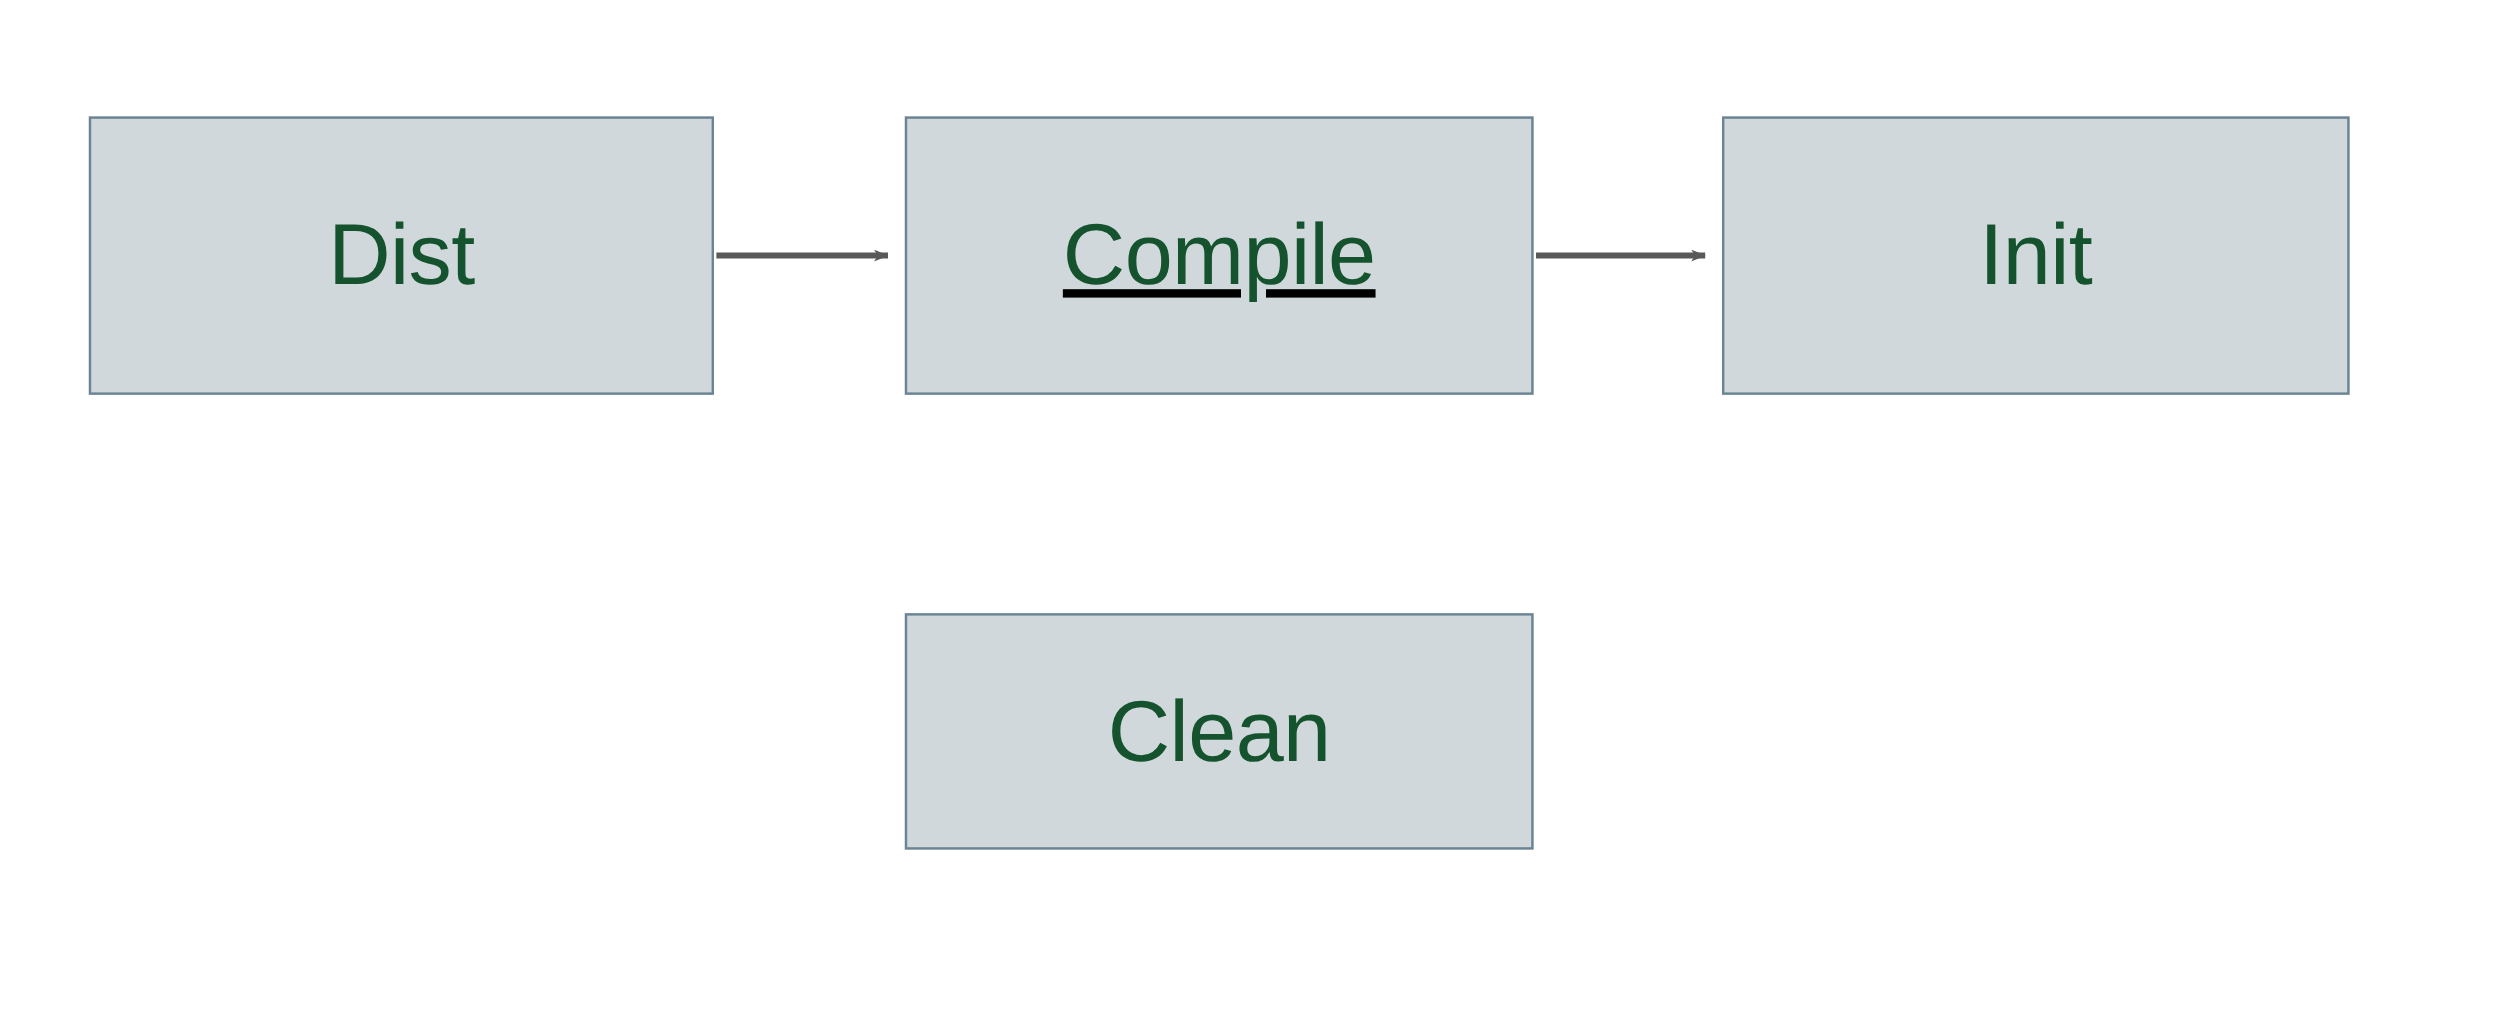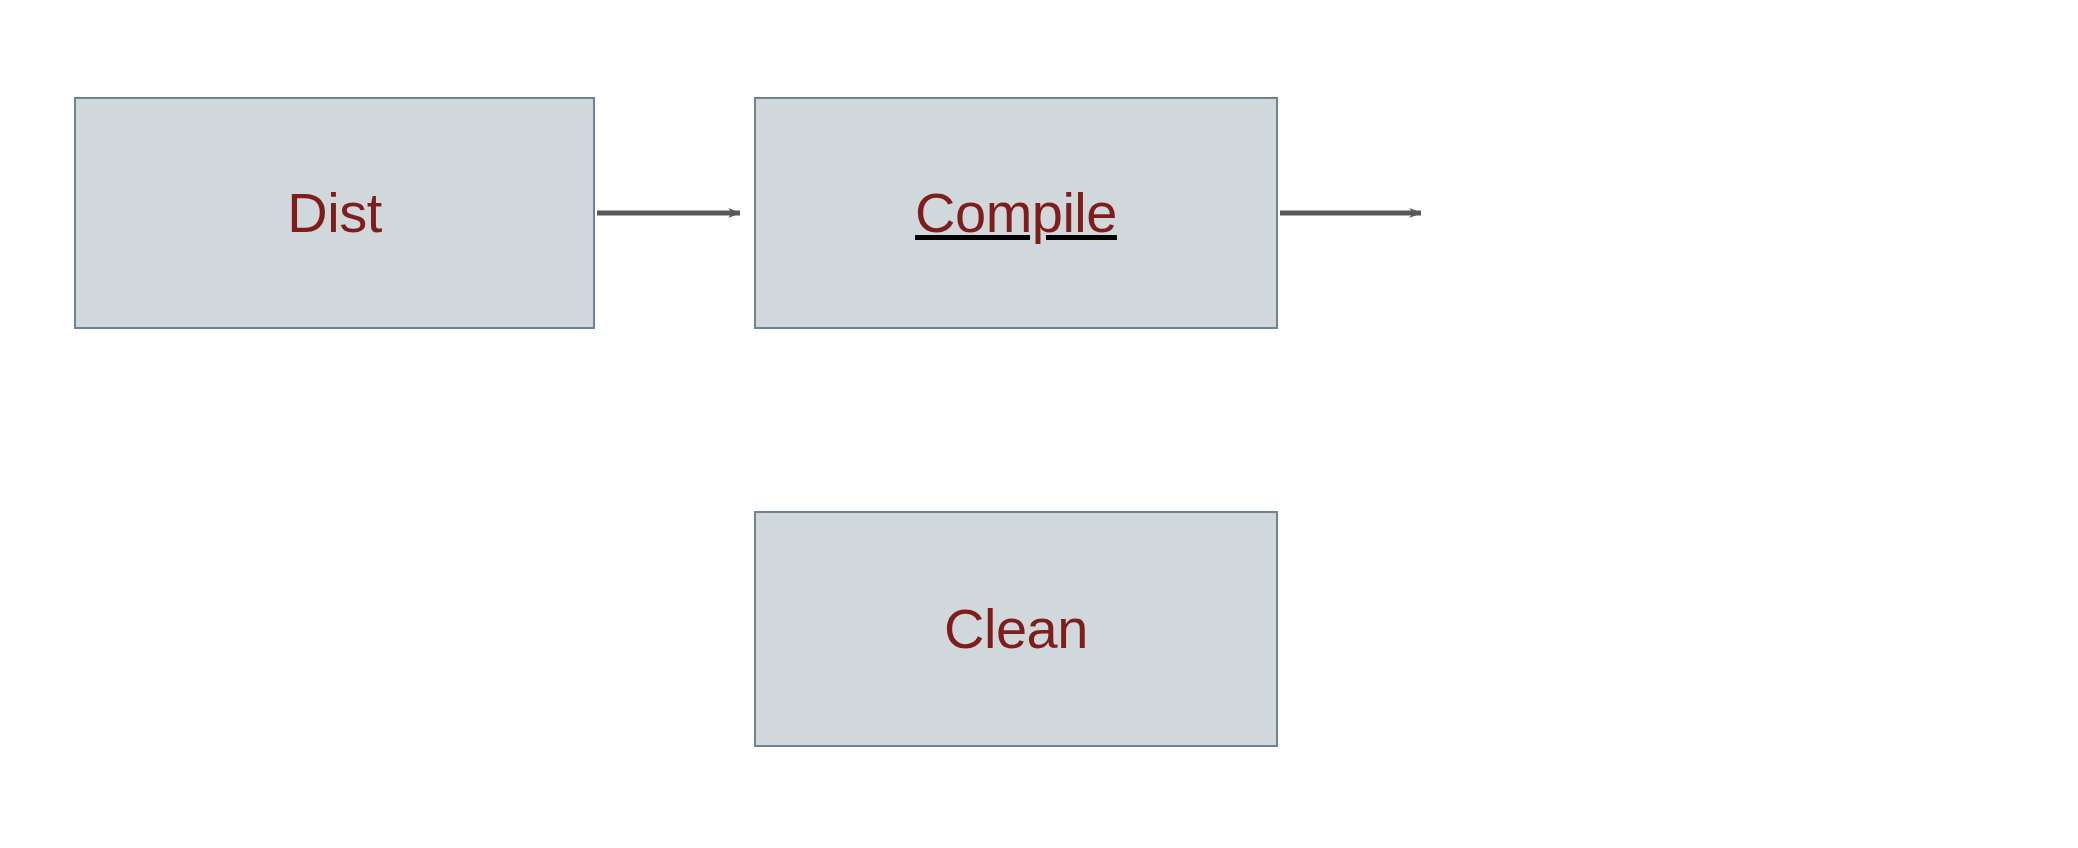--- a/index.html
+++ b/index.html
@@ -22,32 +22,32 @@
     box-sizing: border-box;
     background: #d0d8db;
     border: 2px solid #6b8494;
     display: flex;
     align-items: center;
     justify-content: center;
   }
   .node-label {
     font-family: "Liberation Sans", sans-serif;
     font-weight: 300;
-    font-size: 56px;
+    font-size: 72px;
     line-height: 1;
-    color: #7f1d1d;
+    color: #14532d;
     letter-spacing: -0.5px;
     white-space: nowrap;
     -webkit-font-smoothing: antialiased;
   }
   
   #node-dist    { left: 74px;   top: 97px;  width: 521px; height: 232px; }
   #node-compile { left: 754px;  top: 97px;  width: 524px; height: 232px; text-decoration: underline; }
   #node-init    { left: 1435px; top: 97px;  width: 523px; height: 232px; }
-  #node-clean   { left: 754px;  top: 511px; width: 524px; height: 236px; }
+  #node-clean   { left: 754px;  top: 511px; width: 524px; height: 197px; }
 
   .edge-layer {
     position: absolute;
     left: 0;
     top: 0;
     width: 2078px;
     height: 848px;
     pointer-events: none;
   }
 </style>
@@ -73,18 +73,21 @@
   </svg>
 
   <div class="node" id="node-dist">
     <span class="node-label">Dist</span>
   </div>
 
   <div class="node" id="node-compile">
     <span class="node-label">Compile</span>
   </div>
 
+  <div class="node" id="node-init">
+    <span class="node-label">Init</span>
+  </div>
 
   <div class="node" id="node-clean">
     <span class="node-label">Clean</span>
   </div>
 
 </div>
 
 </body></html>

